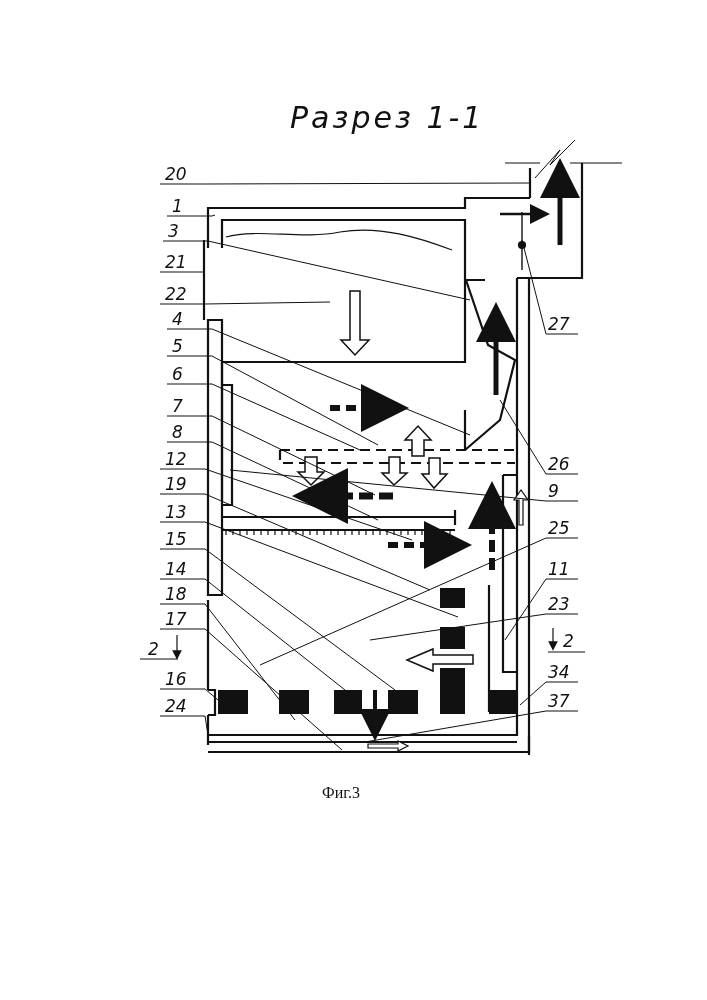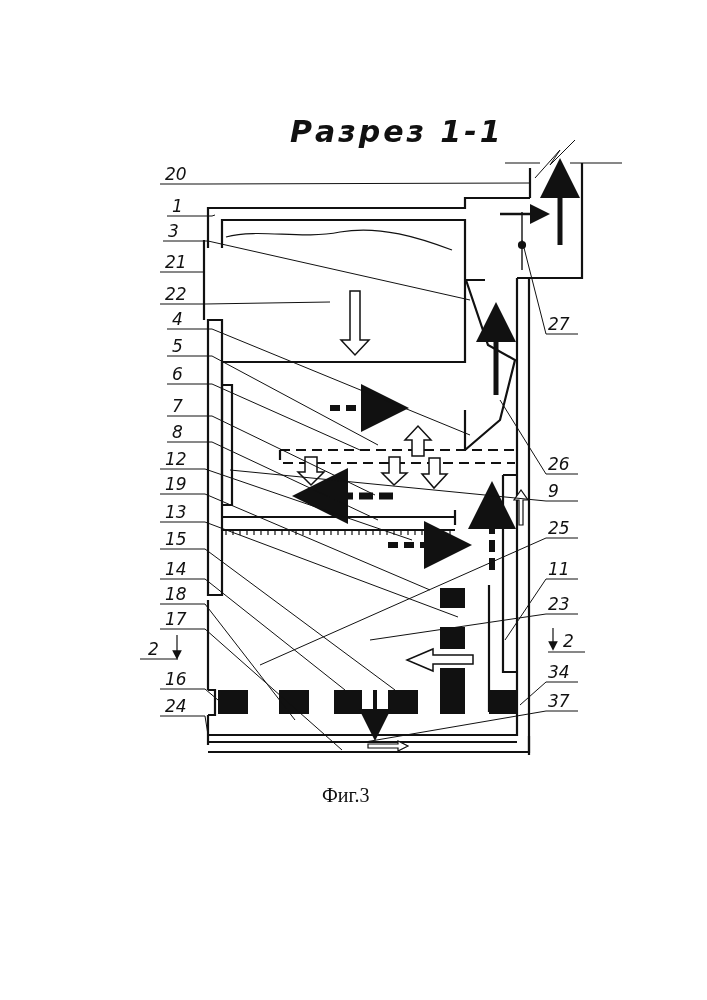--- a/index.html
+++ b/index.html
@@ -1,19 +1,19 @@
 <!DOCTYPE html>
 <html><head>
 <meta charset="utf-8">
 <style>
   html, body { margin:0; padding:0; background:#ffffff; }
   body { width:707px; height:1000px; position:relative; overflow:hidden; font-family:"DejaVu Sans", sans-serif; }
   #drawing { position:absolute; left:0; top:0; width:707px; height:1000px; }
-  .title { position:absolute; left:290px; top:114px; font-family:"DejaVu Sans", sans-serif; font-style:italic; font-size:30px; color:#111; letter-spacing:3px;font-weight:bold; }
-  .caption { position:absolute; left:322px; top:784px; font-family:"Liberation Serif", serif; font-size:20px; color:#111; }
+  .title { position:absolute; left:290px; top:100px; font-family:"DejaVu Sans", sans-serif; font-style:italic; font-size:30px; color:#111; letter-spacing:3px; }
+  .caption { position:absolute; left:322px; top:784px; font-family:"Liberation Serif", serif; font-size:16px; color:#111; }
   .lbl { font-family:"DejaVu Sans", sans-serif; font-style:italic; font-size:17px; fill:#111; }
 </style>
 </head>
 <body>
 
 <div class="title">Разрез 1-1</div>
 <div class="caption">Фиг.3</div>
 
 <svg id="drawing" viewBox="0 0 707 1000" xmlns="http://www.w3.org/2000/svg">
   <defs>

